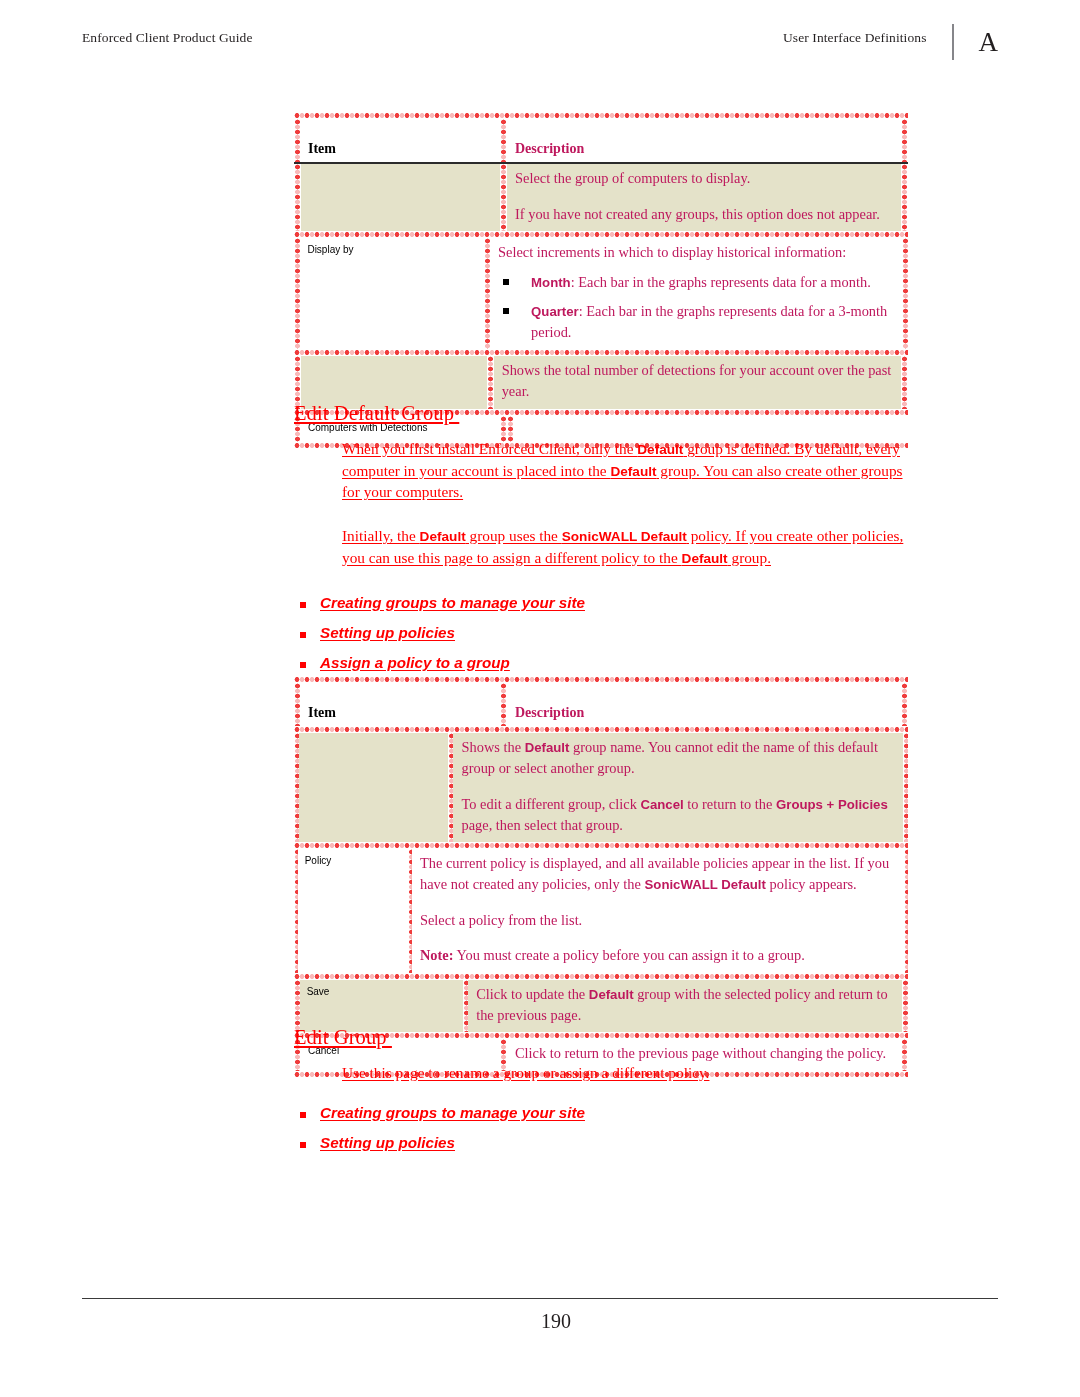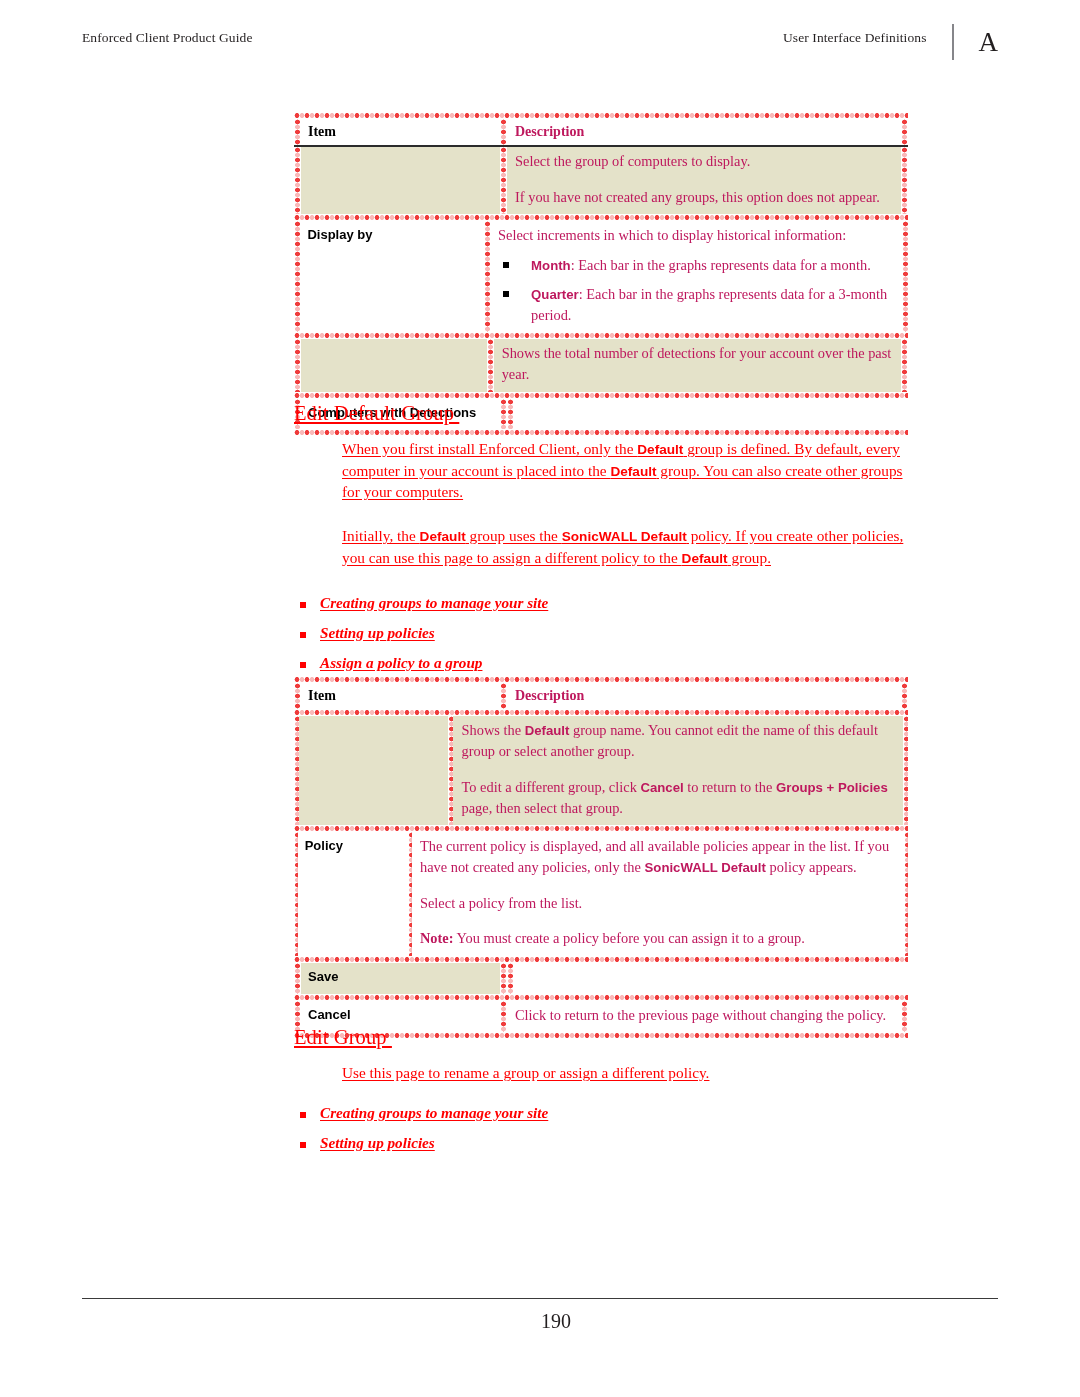--- a/index.html
+++ b/index.html
@@ -97,22 +97,22 @@
   .trow {
     display: flex;
     width: 614px;
     align-items: stretch;
   }
   .cell-item {
     width: 199px;
     box-sizing: border-box;
     padding: 5px 6px 7px 7px;
     font-family: "Liberation Sans", sans-serif;
-    font-size: 13px;
-    font-weight: bold;
+    font-size: 10px;
+    font-weight: normal;
     color: #000000;
     line-height: 1.45;
     background: #ffffff;
   }
   .cell-desc {
     flex: 1 1 auto;
     box-sizing: border-box;
     padding: 4px 7px 7px 8px;
     font-family: "Liberation Serif", serif;
     font-size: 14.4px;
@@ -121,21 +121,21 @@
     background: #ffffff;
   }
   .shaded .cell-item,
   .shaded .cell-desc { background: #e4e2c9; }
 
   .hdr-row .cell-item,
   .hdr-row .cell-desc {
     font-family: "Liberation Serif", serif;
     font-weight: bold;
     font-size: 14px;
-    padding-top: 3px;
+    padding-top: 20px;
     padding-bottom: 3px;
     background: #ffffff;
   }
   .hdr-underline {
     height: 2px;
     background: #2b2b2b;
     width: 614px;
   }
 
   .cell-desc p { margin: 0 0 0 0; }
@@ -198,21 +198,21 @@
   .link-list li::before {
     content: "";
     position: absolute;
     left: 6px;
     top: 8px;
     width: 6px;
     height: 6px;
     background: #ff0000;
   }
   .link-item {
-    font-family: Liberation Serif, serif;
+    font-family: Liberation Sans, sans-serif;
     font-style: italic;
     font-weight: bold;
     font-size: 15.2px;
     color: #ff0000;
     text-decoration: underline;
     text-underline-offset: 2px;
   }
 
   
   .footer-rule {
@@ -363,20 +363,23 @@
           <p><span class="bser">Note:</span><span> You must create a policy before you can assign it to a group.</span></p>
         </div>
         <div class="hatch-v"></div>
       </div>
       <div class="hatch-h"></div>
 
       <div class="trow shaded">
         <div class="hatch-v"></div>
         <div class="cell-item">Save</div>
         <div class="hatch-v"></div>
+        <div class="cell-desc">
+          <p><span>Click to update the </span><span class="b">Default</span><span> group with the selected policy and return to the previous page.</span></p>
+        </div>
         <div class="hatch-v"></div>
       </div>
       <div class="hatch-h"></div>
 
       <div class="trow">
         <div class="hatch-v"></div>
         <div class="cell-item">Cancel</div>
         <div class="hatch-v"></div>
         <div class="cell-desc">
           <p>Click to return to the previous page without changing the policy.</p>

